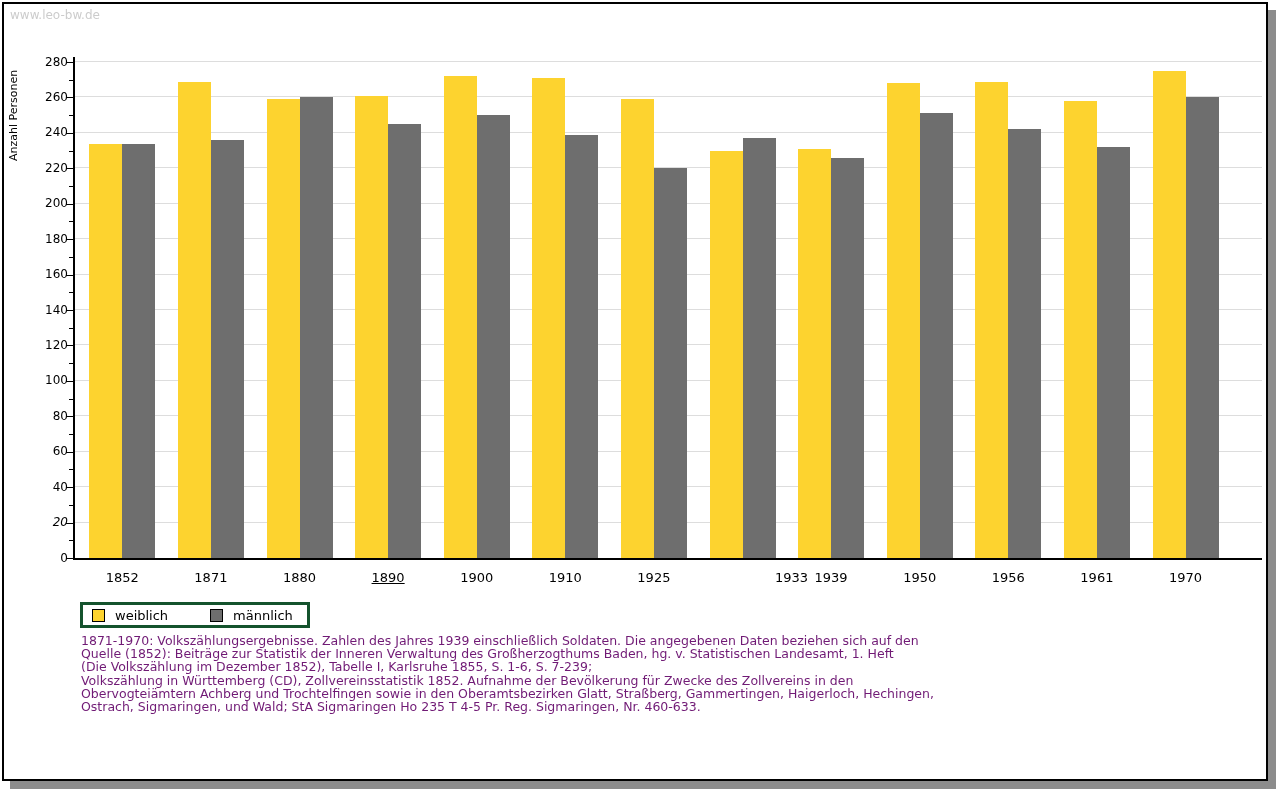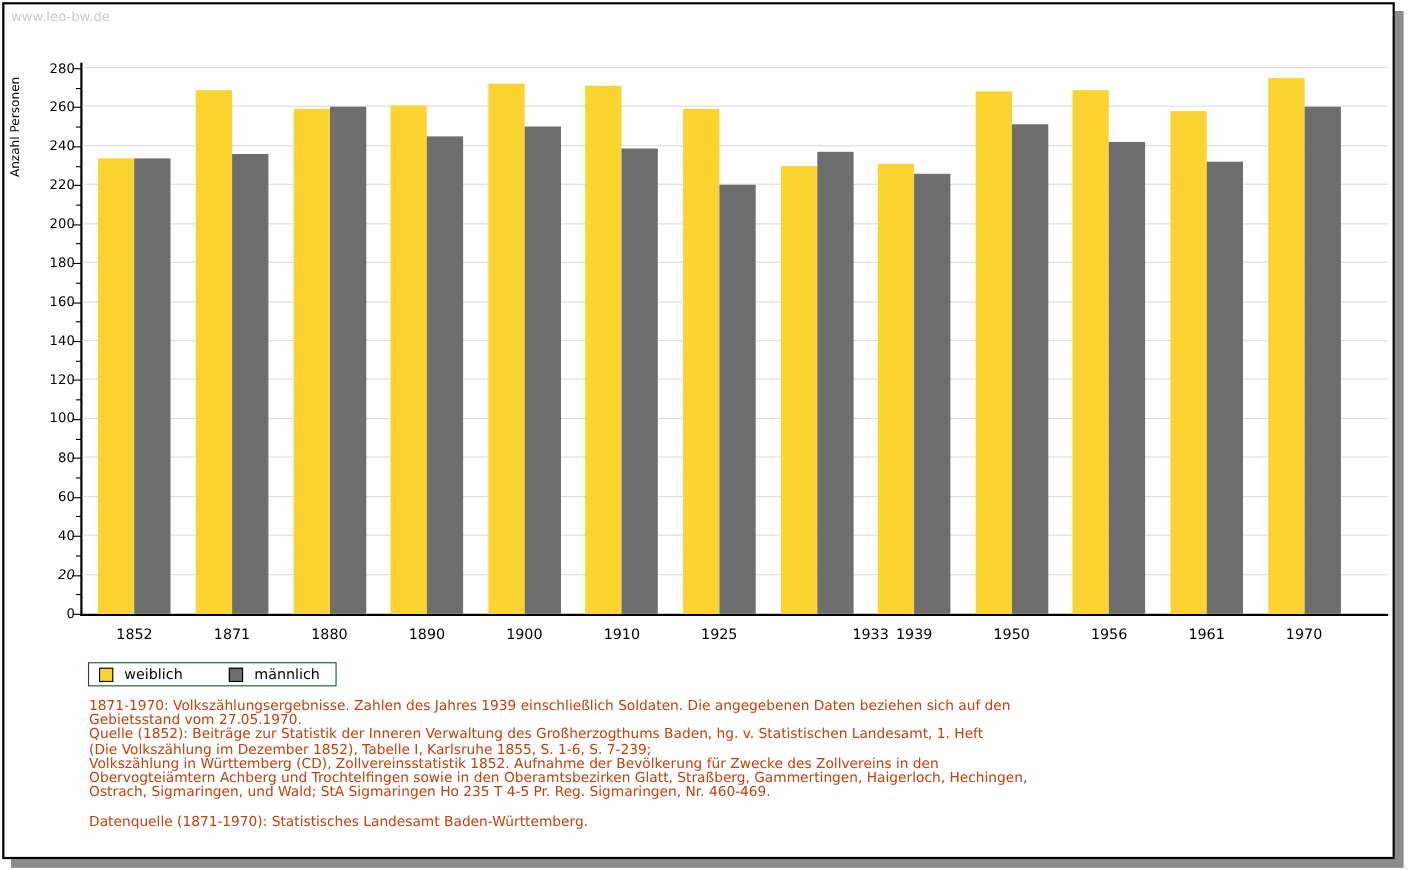--- a/index.html
+++ b/index.html
@@ -115,21 +115,21 @@
     width: 88px;
     text-align: center;
     font-size: 13px;
     color: #000000;
   }
   .legend {
     position: absolute;
     left: 76px;
     top: 598px;
     height: 20px;
-    border: 1px solid #14532d;
+    border: 3px solid #14532d;
     display: inline-flex;
     align-items: center;
     padding: 0 14px 0 9px;
     gap: 42px;
     background: #ffffff;
   }
   .legend-item {
     display: inline-flex;
     align-items: center;
     gap: 10px;
@@ -143,21 +143,21 @@
     border: 1px solid #000000;
     box-sizing: border-box;
   }
   .footnotes {
     position: absolute;
     left: 77px;
     top: 630px;
     width: 1140px;
     font-size: 12.5px;
     line-height: 13.2px;
-    color: #c2410c;
+    color: #701a75;
   }
   .footnote-line { white-space: nowrap; }
   .datasource {
     margin-top: 14px;
     white-space: nowrap;
   }
 </style>
 </head>
 <body>
 
@@ -258,21 +258,21 @@
         <div class="bar" style="left: 933.3px; width: 33px; height: 428.686px; background: rgb(110, 110, 110);"></div>
         <div class="bar" style="left: 988.9px; width: 33px; height: 457.029px; background: rgb(253, 211, 47);"></div>
         <div class="bar" style="left: 1021.9px; width: 33px; height: 410.971px; background: rgb(110, 110, 110);"></div>
         <div class="bar" style="left: 1077.5px; width: 33px; height: 487.143px; background: rgb(253, 211, 47);"></div>
         <div class="bar" style="left: 1110.5px; width: 33px; height: 460.571px; background: rgb(110, 110, 110);"></div>
       </div>
     <div class="x-labels" id="xlabels">
         <div class="x-tick-label" style="left: 3.3px;">1852</div>
         <div class="x-tick-label" style="left: 91.9px;">1871</div>
         <div class="x-tick-label" style="left: 180.5px;">1880</div>
-        <div class="x-tick-label" style="left: 269.1px;">1890</div>
+        <div class="x-tick-label" style="left: 269.1px; text-decoration: underline;">1890</div>
         <div class="x-tick-label" style="left: 357.7px;">1900</div>
         <div class="x-tick-label" style="left: 446.3px;">1910</div>
         <div class="x-tick-label" style="left: 534.9px;">1925</div>
         <div class="x-tick-label" style="left: 645px; text-align: right;">1933</div>
         <div class="x-tick-label" style="left: 712.1px;">1939</div>
         <div class="x-tick-label" style="left: 800.7px;">1950</div>
         <div class="x-tick-label" style="left: 889.3px;">1956</div>
         <div class="x-tick-label" style="left: 977.9px;">1961</div>
         <div class="x-tick-label" style="left: 1066.5px;">1970</div>
       </div>
@@ -283,23 +283,21 @@
         <span>weiblich</span>
       </span>
       <span class="legend-item">
         <span class="legend-swatch" id="sw-1" style="background: rgb(110, 110, 110);"></span>
         <span>männlich</span>
       </span>
     </div>
 
     <div class="footnotes">
       <div class="footnote-line">1871-1970: Volkszählungsergebnisse. Zahlen des Jahres 1939 einschließlich Soldaten. Die angegebenen Daten beziehen sich auf den</div>
-      <div class="footnote-line">Gebietsstand vom 27.05.1970.</div>
       <div class="footnote-line">Quelle (1852): Beiträge zur Statistik der Inneren Verwaltung des Großherzogthums Baden, hg. v. Statistischen Landesamt, 1. Heft</div>
       <div class="footnote-line">(Die Volkszählung im Dezember 1852), Tabelle I, Karlsruhe 1855, S. 1-6, S. 7-239;</div>
       <div class="footnote-line">Volkszählung in Württemberg (CD), Zollvereinsstatistik 1852. Aufnahme der Bevölkerung für Zwecke des Zollvereins in den</div>
       <div class="footnote-line">Obervogteiämtern Achberg und Trochtelfingen sowie in den Oberamtsbezirken Glatt, Straßberg, Gammertingen, Haigerloch, Hechingen,</div>
-      <div class="footnote-line">Ostrach, Sigmaringen, und Wald; StA Sigmaringen Ho 235 T 4-5 Pr. Reg. Sigmaringen, Nr. 460-469.</div>
-      <div class="datasource">Datenquelle (1871-1970): Statistisches Landesamt Baden-Württemberg.</div>
+      <div class="footnote-line">Ostrach, Sigmaringen, und Wald; StA Sigmaringen Ho 235 T 4-5 Pr. Reg. Sigmaringen, Nr. 460-633.</div>
     </div>
 
   </div>
 </div>
 
 </body></html>

